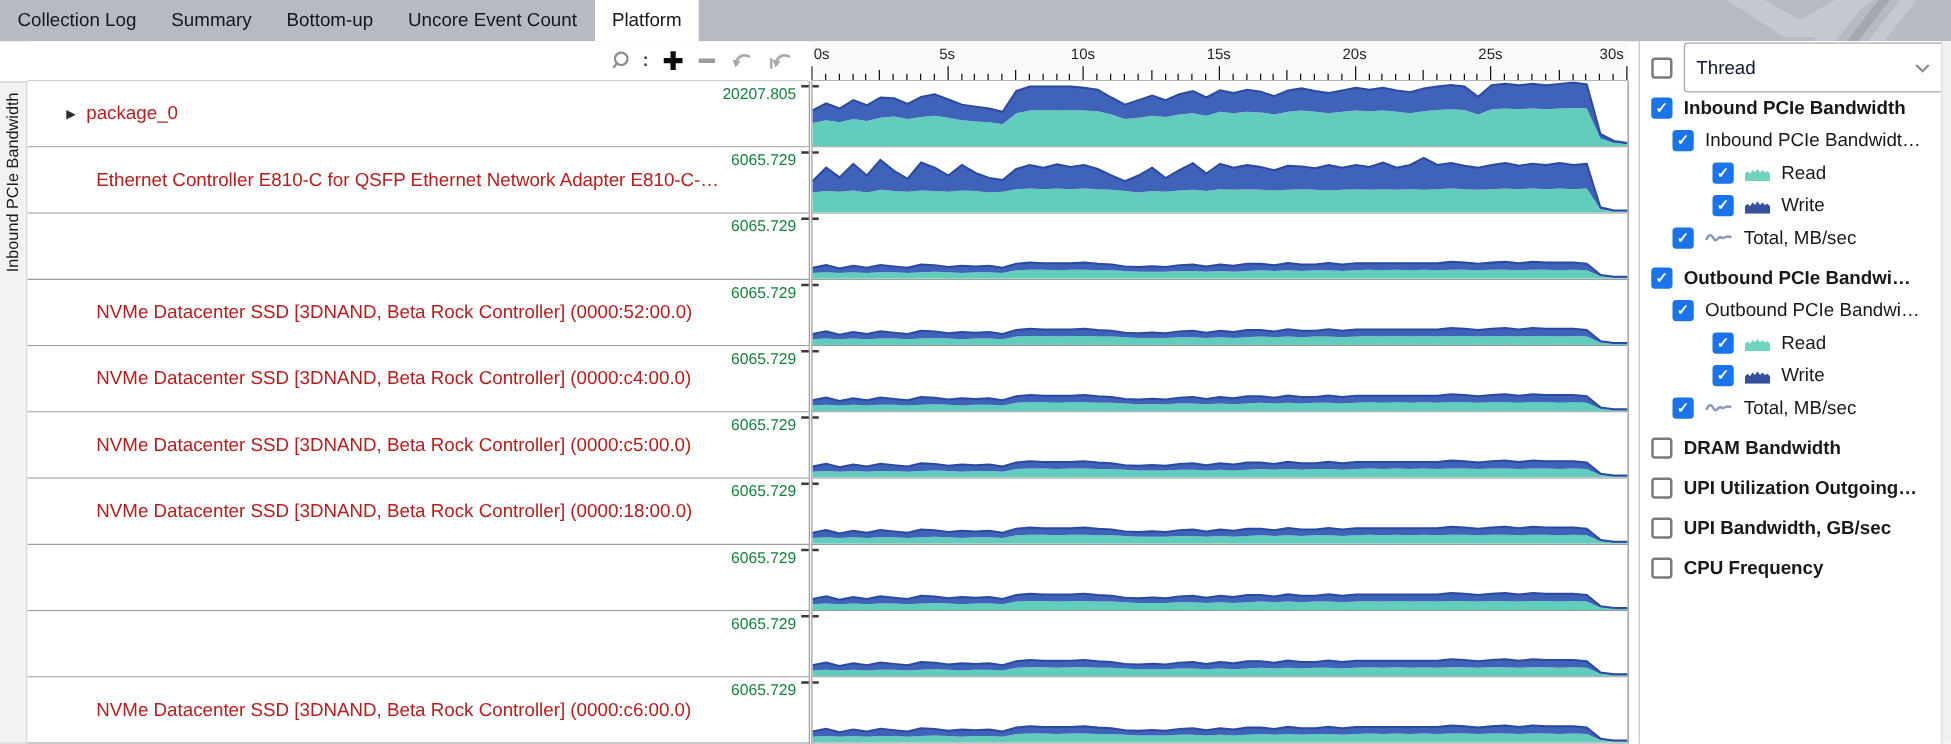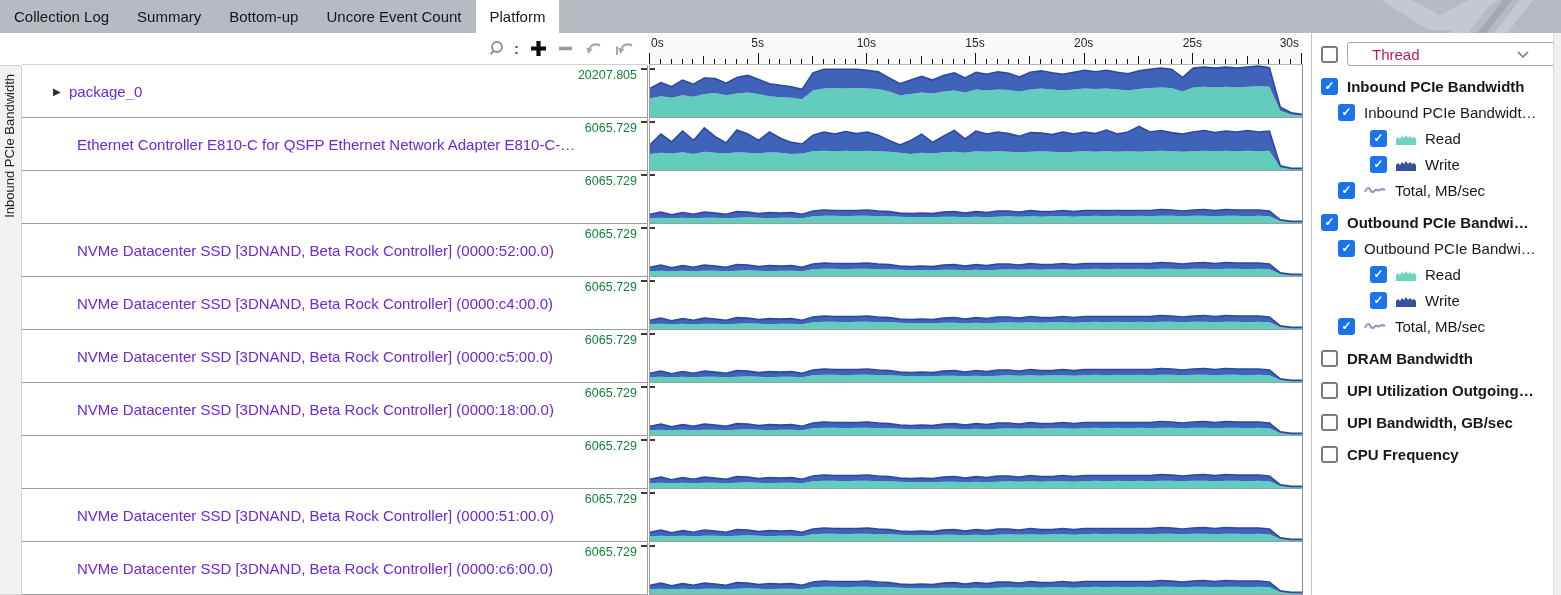--- a/index.html
+++ b/index.html
@@ -28,36 +28,36 @@
   .axis-strip{position:absolute;left:0;top:65px;width:22px;height:530px;background:#f2f2f3;
               border:1px solid #d2d2d2;border-left:none;box-sizing:border-box}
   .axis-strip span{position:absolute;top:8px;left:2px;writing-mode:vertical-rl;transform:rotate(180deg);
                    font-size:13px;color:#1d1d1d;white-space:nowrap}
   
   .rows{position:absolute;left:22px;top:65px;width:1281px;height:530px}
   .trow{position:absolute;left:0;width:1281px;height:53px}
   .lcell{position:absolute;left:0;top:0;width:626px;height:53px;background:#fff;box-sizing:border-box;
          border-bottom:1px solid #9d9d9d;border-right:1px solid #9d9d9d}
   .tri{position:absolute;left:31px;top:50%;transform:translateY(-50%);font-size:10px;color:#2c2c2c}
-  .lab{position:absolute;left:55px;top:50%;transform:translateY(-50%);font-size:15px;color:#6d28d9;
+  .lab{position:absolute;left:55px;top:50%;transform:translateY(-50%);font-size:15px;color:#b91c1c;
        white-space:nowrap;max-width:552px;overflow:hidden}
   .lcell.pkg .lab{left:47px}
   .val{position:absolute;right:10px;top:3px;font-size:12.5px;color:#15803d}
   .ytickR{position:absolute;right:0;top:3px;width:6px;border-top:2px solid #3a3a3a}
   .ccell{position:absolute;left:627px;top:0;width:654px;height:53px;background:#fff;box-sizing:border-box;
          border-bottom:1px solid #9d9d9d;border-left:1px solid #9d9d9d;border-right:1px solid #8f8f8f}
   .ytickL{position:absolute;left:0;top:3px;width:5px;border-top:2px solid #3a3a3a}
   .ccell svg{position:absolute;left:0;bottom:0;width:652px;height:52px;display:block}
   
   .sidebar{position:absolute;left:1311px;top:33px;width:242px;height:562px;background:#fff;
            border-left:1px solid #c6c6c6;box-sizing:border-box;overflow:hidden}
   .thread-row{position:absolute;left:0;top:8px;height:26px;display:flex;align-items:center;gap:9px;padding-left:9px}
-  .select{width:208px;height:24px;border:1px solid #a9a9a9;border-radius:3px;background:#fff;
-          display:flex;align-items:center;justify-content:space-between;padding:0 24px;box-sizing:border-box;
-          color:#be185d;font-size:15px;cursor:default}
+  .select{width:208px;height:40px;border:1px solid #a9a9a9;border-radius:3px;background:#fff;
+          display:flex;align-items:center;justify-content:space-between;padding:0 9px;box-sizing:border-box;
+          color:#0f172a;font-size:15px;cursor:default}
   .legend{position:absolute;left:0;top:34px;width:242px}
   .litem{height:26px;display:flex;align-items:center;gap:9px}
   .litem.l0{padding-left:9px;margin-top:6px}
   .litem.l1{padding-left:26px}
   .litem.l2{padding-left:58px}
   .lbl{font-size:15px;color:#16181b;white-space:nowrap}
   .litem.bold .lbl{font-weight:bold}
   .cb{width:17px;height:17px;border-radius:3px;box-sizing:border-box;flex:0 0 auto;display:flex;
       align-items:center;justify-content:center;cursor:default}
   .cb.on{color:#fff;font-size:12px;font-weight:bold;line-height:17px}
@@ -303,21 +303,20 @@
         <svg viewBox="0 0 652 52" preserveAspectRatio="none">
           <path d="M0,52 L0.0,47.3 L10.9,46.8 L21.7,47.3 L32.6,46.8 L43.5,47.3 L54.3,46.8 L65.2,46.8 L76.1,47.3 L86.9,46.8 L97.8,46.3 L108.7,46.8 L119.5,47.3 L130.4,46.8 L141.3,46.8 L152.1,47.3 L163.0,45.2 L173.9,44.7 L184.7,44.7 L195.6,45.2 L206.5,44.7 L217.3,44.7 L228.2,45.2 L239.1,45.2 L249.9,45.8 L260.8,46.3 L271.7,46.3 L282.5,46.3 L293.4,45.8 L304.3,45.8 L315.1,46.3 L326.0,45.8 L336.9,46.3 L347.7,45.8 L358.6,45.2 L369.5,45.8 L380.3,45.2 L391.2,45.8 L402.1,45.2 L412.9,45.2 L423.8,45.8 L434.7,45.2 L445.5,44.7 L456.4,45.2 L467.3,44.7 L478.1,45.2 L489.0,44.7 L499.9,45.2 L510.7,44.7 L521.6,44.7 L532.5,45.2 L543.3,44.7 L554.2,44.7 L565.1,45.2 L575.9,44.7 L586.8,44.7 L597.7,45.2 L608.5,44.7 L619.4,45.2 L630.3,49.9 L641.1,51.0 L652.0,51.0 L652,52 Z" fill="#62cdbc"></path>
           <path d="M0.0,43.2 L10.9,41.1 L21.7,43.7 L32.6,41.6 L43.5,43.2 L54.3,41.1 L65.2,42.1 L76.1,43.2 L86.9,40.6 L97.8,41.1 L108.7,42.6 L119.5,41.6 L130.4,42.1 L141.3,41.6 L152.1,43.2 L163.0,40.0 L173.9,39.0 L184.7,39.5 L195.6,39.5 L206.5,39.5 L217.3,39.0 L228.2,40.0 L239.1,40.6 L249.9,42.1 L260.8,42.6 L271.7,42.1 L282.5,42.6 L293.4,41.1 L304.3,40.6 L315.1,42.1 L326.0,40.6 L336.9,41.6 L347.7,40.0 L358.6,40.0 L369.5,41.1 L380.3,39.5 L391.2,40.6 L402.1,40.6 L412.9,39.5 L423.8,40.6 L434.7,39.5 L445.5,39.5 L456.4,39.5 L467.3,39.5 L478.1,39.5 L489.0,39.5 L499.9,39.5 L510.7,38.5 L521.6,39.0 L532.5,40.0 L543.3,39.0 L554.2,38.5 L565.1,39.5 L575.9,38.5 L586.8,39.0 L597.7,39.0 L608.5,39.0 L619.4,40.0 L630.3,48.9 L641.1,50.4 L652.0,50.4 L652.0,51.0 L641.1,51.0 L630.3,49.9 L619.4,45.2 L608.5,44.7 L597.7,45.2 L586.8,44.7 L575.9,44.7 L565.1,45.2 L554.2,44.7 L543.3,44.7 L532.5,45.2 L521.6,44.7 L510.7,44.7 L499.9,45.2 L489.0,44.7 L478.1,45.2 L467.3,44.7 L456.4,45.2 L445.5,44.7 L434.7,45.2 L423.8,45.8 L412.9,45.2 L402.1,45.2 L391.2,45.8 L380.3,45.2 L369.5,45.8 L358.6,45.2 L347.7,45.8 L336.9,46.3 L326.0,45.8 L315.1,46.3 L304.3,45.8 L293.4,45.8 L282.5,46.3 L271.7,46.3 L260.8,46.3 L249.9,45.8 L239.1,45.2 L228.2,45.2 L217.3,44.7 L206.5,44.7 L195.6,45.2 L184.7,44.7 L173.9,44.7 L163.0,45.2 L152.1,47.3 L141.3,46.8 L130.4,46.8 L119.5,47.3 L108.7,46.8 L97.8,46.3 L86.9,46.8 L76.1,47.3 L65.2,46.8 L54.3,46.8 L43.5,47.3 L32.6,46.8 L21.7,47.3 L10.9,46.8 L0.0,47.3 Z" fill="#3f63b8"></path>
           <polyline points="0.0,43.2 10.9,41.1 21.7,43.7 32.6,41.6 43.5,43.2 54.3,41.1 65.2,42.1 76.1,43.2 86.9,40.6 97.8,41.1 108.7,42.6 119.5,41.6 130.4,42.1 141.3,41.6 152.1,43.2 163.0,40.0 173.9,39.0 184.7,39.5 195.6,39.5 206.5,39.5 217.3,39.0 228.2,40.0 239.1,40.6 249.9,42.1 260.8,42.6 271.7,42.1 282.5,42.6 293.4,41.1 304.3,40.6 315.1,42.1 326.0,40.6 336.9,41.6 347.7,40.0 358.6,40.0 369.5,41.1 380.3,39.5 391.2,40.6 402.1,40.6 412.9,39.5 423.8,40.6 434.7,39.5 445.5,39.5 456.4,39.5 467.3,39.5 478.1,39.5 489.0,39.5 499.9,39.5 510.7,38.5 521.6,39.0 532.5,40.0 543.3,39.0 554.2,38.5 565.1,39.5 575.9,38.5 586.8,39.0 597.7,39.0 608.5,39.0 619.4,40.0 630.3,48.9 641.1,50.4 652.0,50.4" fill="none" stroke="#2b4a9f" stroke-width="1.6"></polyline>
         </svg>
         <span class="ytickL"></span>
       </div>
     </div>
     <div class="trow" style="top: 424px;">
       <div class="lcell">
-        <span class="lab">NVMe Datacenter SSD [3DNAND, Beta Rock Controller] (0000:51:00.0)</span>
         <span class="val">6065.729</span>
         <span class="ytickR"></span>
       </div>
       <div class="ccell">
         <svg viewBox="0 0 652 52" preserveAspectRatio="none">
           <path d="M0,52 L0.0,47.3 L10.9,46.8 L21.7,47.3 L32.6,46.8 L43.5,47.3 L54.3,46.8 L65.2,46.8 L76.1,47.3 L86.9,46.8 L97.8,46.3 L108.7,46.8 L119.5,47.3 L130.4,46.8 L141.3,46.8 L152.1,47.3 L163.0,45.2 L173.9,44.7 L184.7,44.7 L195.6,45.2 L206.5,44.7 L217.3,44.7 L228.2,45.2 L239.1,45.2 L249.9,45.8 L260.8,46.3 L271.7,46.3 L282.5,46.3 L293.4,45.8 L304.3,45.8 L315.1,46.3 L326.0,45.8 L336.9,46.3 L347.7,45.8 L358.6,45.2 L369.5,45.8 L380.3,45.2 L391.2,45.8 L402.1,45.2 L412.9,45.2 L423.8,45.8 L434.7,45.2 L445.5,44.7 L456.4,45.2 L467.3,44.7 L478.1,45.2 L489.0,44.7 L499.9,45.2 L510.7,44.7 L521.6,44.7 L532.5,45.2 L543.3,44.7 L554.2,44.7 L565.1,45.2 L575.9,44.7 L586.8,44.7 L597.7,45.2 L608.5,44.7 L619.4,45.2 L630.3,49.9 L641.1,51.0 L652.0,51.0 L652,52 Z" fill="#62cdbc"></path>
           <path d="M0.0,43.2 L10.9,41.1 L21.7,43.7 L32.6,41.6 L43.5,43.2 L54.3,41.1 L65.2,42.1 L76.1,43.2 L86.9,40.6 L97.8,41.1 L108.7,42.6 L119.5,41.6 L130.4,42.1 L141.3,41.6 L152.1,43.2 L163.0,40.0 L173.9,39.0 L184.7,39.5 L195.6,39.5 L206.5,39.5 L217.3,39.0 L228.2,40.0 L239.1,40.6 L249.9,42.1 L260.8,42.6 L271.7,42.1 L282.5,42.6 L293.4,41.1 L304.3,40.6 L315.1,42.1 L326.0,40.6 L336.9,41.6 L347.7,40.0 L358.6,40.0 L369.5,41.1 L380.3,39.5 L391.2,40.6 L402.1,40.6 L412.9,39.5 L423.8,40.6 L434.7,39.5 L445.5,39.5 L456.4,39.5 L467.3,39.5 L478.1,39.5 L489.0,39.5 L499.9,39.5 L510.7,38.5 L521.6,39.0 L532.5,40.0 L543.3,39.0 L554.2,38.5 L565.1,39.5 L575.9,38.5 L586.8,39.0 L597.7,39.0 L608.5,39.0 L619.4,40.0 L630.3,48.9 L641.1,50.4 L652.0,50.4 L652.0,51.0 L641.1,51.0 L630.3,49.9 L619.4,45.2 L608.5,44.7 L597.7,45.2 L586.8,44.7 L575.9,44.7 L565.1,45.2 L554.2,44.7 L543.3,44.7 L532.5,45.2 L521.6,44.7 L510.7,44.7 L499.9,45.2 L489.0,44.7 L478.1,45.2 L467.3,44.7 L456.4,45.2 L445.5,44.7 L434.7,45.2 L423.8,45.8 L412.9,45.2 L402.1,45.2 L391.2,45.8 L380.3,45.2 L369.5,45.8 L358.6,45.2 L347.7,45.8 L336.9,46.3 L326.0,45.8 L315.1,46.3 L304.3,45.8 L293.4,45.8 L282.5,46.3 L271.7,46.3 L260.8,46.3 L249.9,45.8 L239.1,45.2 L228.2,45.2 L217.3,44.7 L206.5,44.7 L195.6,45.2 L184.7,44.7 L173.9,44.7 L163.0,45.2 L152.1,47.3 L141.3,46.8 L130.4,46.8 L119.5,47.3 L108.7,46.8 L97.8,46.3 L86.9,46.8 L76.1,47.3 L65.2,46.8 L54.3,46.8 L43.5,47.3 L32.6,46.8 L21.7,47.3 L10.9,46.8 L0.0,47.3 Z" fill="#3f63b8"></path>
           <polyline points="0.0,43.2 10.9,41.1 21.7,43.7 32.6,41.6 43.5,43.2 54.3,41.1 65.2,42.1 76.1,43.2 86.9,40.6 97.8,41.1 108.7,42.6 119.5,41.6 130.4,42.1 141.3,41.6 152.1,43.2 163.0,40.0 173.9,39.0 184.7,39.5 195.6,39.5 206.5,39.5 217.3,39.0 228.2,40.0 239.1,40.6 249.9,42.1 260.8,42.6 271.7,42.1 282.5,42.6 293.4,41.1 304.3,40.6 315.1,42.1 326.0,40.6 336.9,41.6 347.7,40.0 358.6,40.0 369.5,41.1 380.3,39.5 391.2,40.6 402.1,40.6 412.9,39.5 423.8,40.6 434.7,39.5 445.5,39.5 456.4,39.5 467.3,39.5 478.1,39.5 489.0,39.5 499.9,39.5 510.7,38.5 521.6,39.0 532.5,40.0 543.3,39.0 554.2,38.5 565.1,39.5 575.9,38.5 586.8,39.0 597.7,39.0 608.5,39.0 619.4,40.0 630.3,48.9 641.1,50.4 652.0,50.4" fill="none" stroke="#2b4a9f" stroke-width="1.6"></polyline>
         </svg>
         <span class="ytickL"></span>

